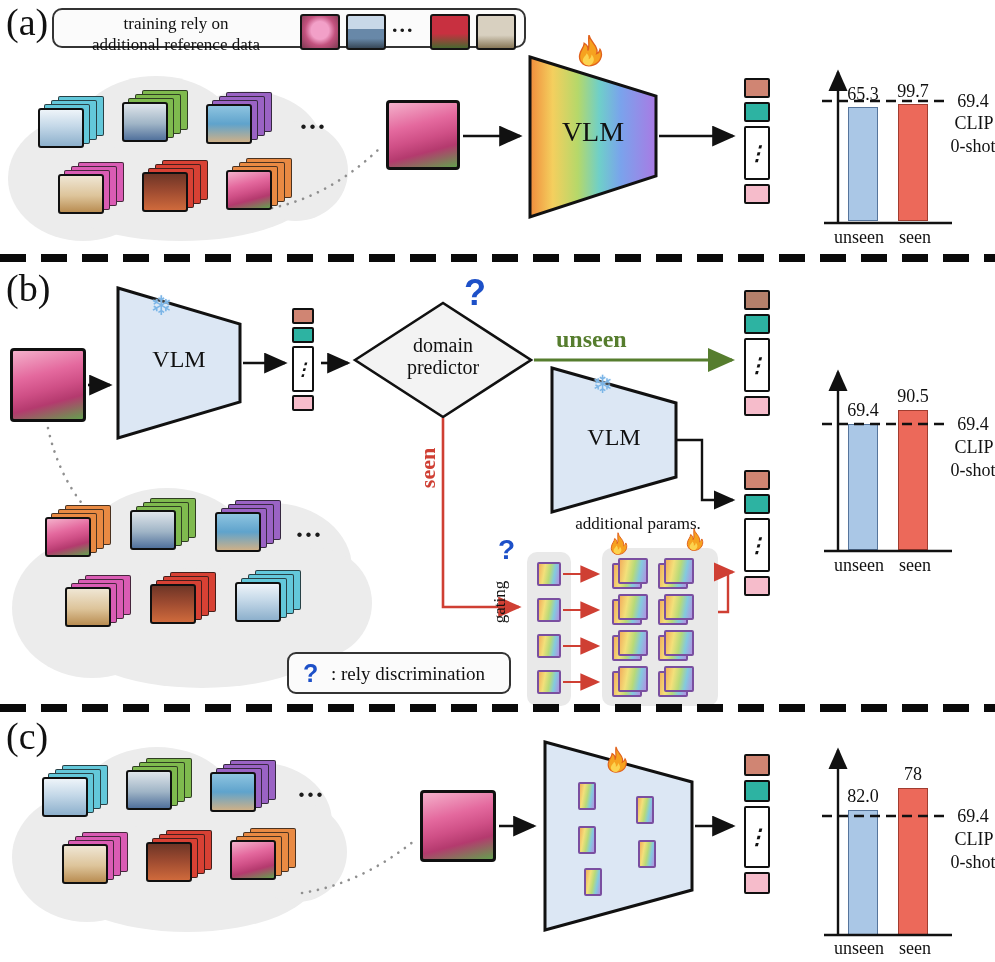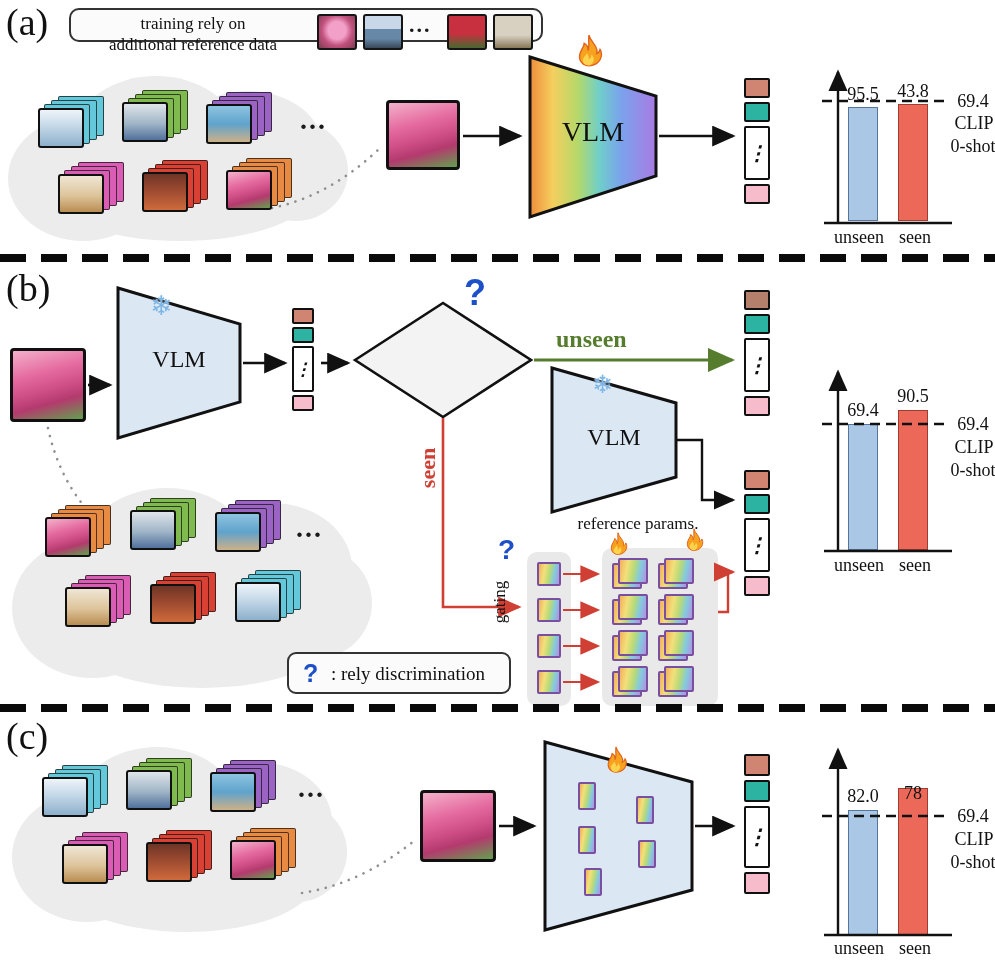--- a/index.html
+++ b/index.html
@@ -107,21 +107,21 @@
     <line x1="499" y1="826" x2="534" y2="826" stroke="#111" stroke-width="2.6" marker-end="url(#mb)"></line>
     <polygon points="545,742 692,782 692,890 545,930" fill="#dce7f4" stroke="#111" stroke-width="3"></polygon>
     <line x1="695" y1="826" x2="733" y2="826" stroke="#111" stroke-width="2.6" marker-end="url(#mb)"></line>
     <line x1="838" y1="936" x2="838" y2="750" stroke="#111" stroke-width="2.4" marker-end="url(#mb)"></line>
     <line x1="824" y1="935" x2="952" y2="935" stroke="#111" stroke-width="2.4"></line>
     <line x1="822" y1="816" x2="948" y2="816" stroke="#111" stroke-width="2.6" stroke-dasharray="10 6"></line>
   </svg>
 
   <div class="plabel" style="left:6px;top:0">(a)</div>
 
-  <div class="refbox" style="left:69px;top:8px;width:474px;height:34px">
+  <div class="refbox" style="left:52px;top:8px;width:474px;height:40px">
     <div class="refnote" style="left:6px;top:3px;width:232px">
       <span>training rely on</span><br>
       <span>additional reference data</span>
     </div>
     <span class="thumb th-flower" style="left:246px;top:4px"></span>
     <span class="thumb th-bus" style="left:292px;top:4px"></span>
     <span class="dots" style="left:338px;top:2px;font-size:22px">...</span>
     <span class="thumb th-tulips" style="left:376px;top:4px"></span>
     <span class="thumb th-building" style="left:422px;top:4px"></span>
   </div>
@@ -184,22 +184,22 @@
 
   <div class="fvec" style="left:744px;top:78px;width:26px">
     <i style="height:20px;background:#d08573"></i>
     <i style="height:20px;background:#2db3a2"></i>
     <i class="vd" style="height:54px;font-size:20px">⋮</i>
     <i style="height:20px;background:#f6bccb"></i>
   </div>
 
   <div class="bar" style="left:848px;top:107px;width:30px;height:114px;background:#aac7e6;border-color:#56759c"></div>
   <div class="bar" style="left:898px;top:104px;width:30px;height:117px;background:#ec695a;border-color:#a13d30"></div>
-  <div class="clabel" style="left:841px;top:84px;width:44px">95.5</div>
-  <div class="clabel" style="left:891px;top:81px;width:44px">43.8</div>
+  <div class="clabel" style="left:841px;top:84px;width:44px">65.3</div>
+  <div class="clabel" style="left:891px;top:81px;width:44px">99.7</div>
   <div class="clabel" style="left:828px;top:227px;width:62px">unseen</div>
   <div class="clabel" style="left:892px;top:227px;width:46px">seen</div>
   <div class="clabel" style="left:951px;top:91px;width:44px">69.4</div>
   <div class="clabel" style="left:952px;top:113px;width:44px">CLIP</div>
   <div class="clabel" style="left:946px;top:136px;width:54px">0-shot</div>
 
   <div class="divider" style="top:254px"></div>
 
   <div class="plabel" style="left:6px;top:266px">(b)</div>
 
@@ -208,29 +208,33 @@
   <div class="vlmtext" style="left:118px;top:346px;width:122px;font-size:24px">VLM</div>
   <span class="snow" style="left:150px;top:290px;font-size:27px">❄</span>
 
   <div class="fvec" style="left:292px;top:308px;width:22px;gap:3px">
     <i style="height:16px;background:#d08573"></i>
     <i style="height:16px;background:#2db3a2"></i>
     <i class="vd" style="height:46px;font-size:17px">⋮</i>
     <i style="height:16px;background:#f6bccb"></i>
   </div>
 
+  <div class="dp-text" style="left:383px;top:334px;width:120px">
+    <span>domain</span><br>
+    <span>predictor</span>
+  </div>
   <span class="qmark" style="left:464px;top:272px;font-size:36px">?</span>
 
   <div class="branch" style="left:556px;top:326px;font-size:24px;color:#567d2e">unseen</div>
   <div class="branch rot" style="left:400px;top:455px;width:56px;font-size:22px;color:#cf3f33;text-align:center">seen</div>
 
   <div class="vlmtext" style="left:552px;top:424px;width:124px;font-size:24px">VLM</div>
   <span class="snow" style="left:592px;top:370px;font-size:25px">❄</span>
 
-  <div class="vlmtext" style="left:548px;top:514px;width:180px;font-size:17px">reference params.</div>
+  <div class="vlmtext" style="left:548px;top:514px;width:180px;font-size:17px">additional params.</div>
   <span class="qmark" style="left:498px;top:534px;font-size:28px">?</span>
   <div class="vlmtext rot" style="left:470px;top:592px;width:60px;font-size:17px">gating</div>
 
   <div class="graybox" style="left:527px;top:552px;width:44px;height:154px"></div>
   <span class="module" style="left:537px;top:562px;width:24px;height:24px"></span>
   <span class="module" style="left:537px;top:598px;width:24px;height:24px"></span>
   <span class="module" style="left:537px;top:634px;width:24px;height:24px"></span>
   <span class="module" style="left:537px;top:670px;width:24px;height:24px"></span>
 
   <div class="graybox" style="left:602px;top:548px;width:116px;height:158px"></div>
@@ -395,20 +399,20 @@
   <div class="fvec" style="left:744px;top:754px;width:26px">
     <i style="height:22px;background:#d08573"></i>
     <i style="height:22px;background:#2db3a2"></i>
     <i class="vd" style="height:62px;font-size:21px">⋮</i>
     <i style="height:22px;background:#f6bccb"></i>
   </div>
 
   <div class="bar" style="left:848px;top:810px;width:30px;height:125px;background:#aac7e6;border-color:#56759c"></div>
   <div class="bar" style="left:898px;top:788px;width:30px;height:147px;background:#ec695a;border-color:#a13d30"></div>
   <div class="clabel" style="left:841px;top:786px;width:44px">82.0</div>
-  <div class="clabel" style="left:891px;top:783px;width:44px">78</div>
+  <div class="clabel" style="left:891px;top:764px;width:44px">78</div>
   <div class="clabel" style="left:828px;top:938px;width:62px">unseen</div>
   <div class="clabel" style="left:892px;top:938px;width:46px">seen</div>
   <div class="clabel" style="left:951px;top:806px;width:44px">69.4</div>
   <div class="clabel" style="left:952px;top:829px;width:44px">CLIP</div>
   <div class="clabel" style="left:946px;top:852px;width:54px">0-shot</div>
 
 </div>
 
 </body></html>

